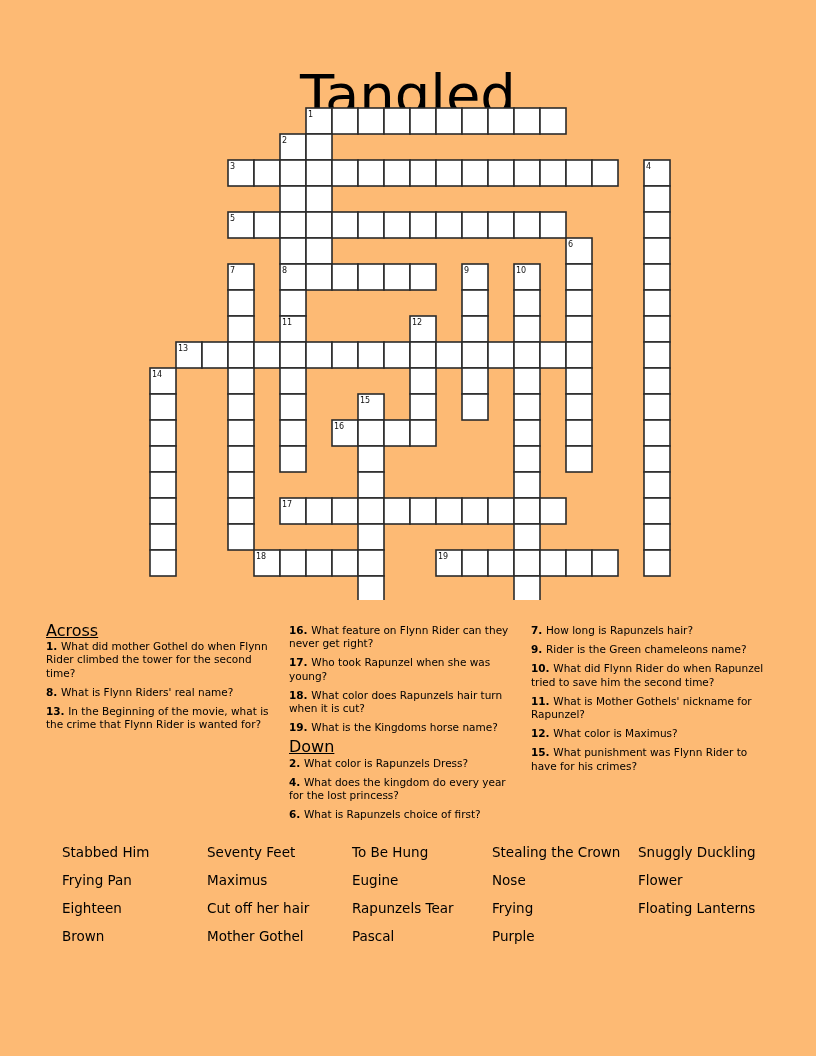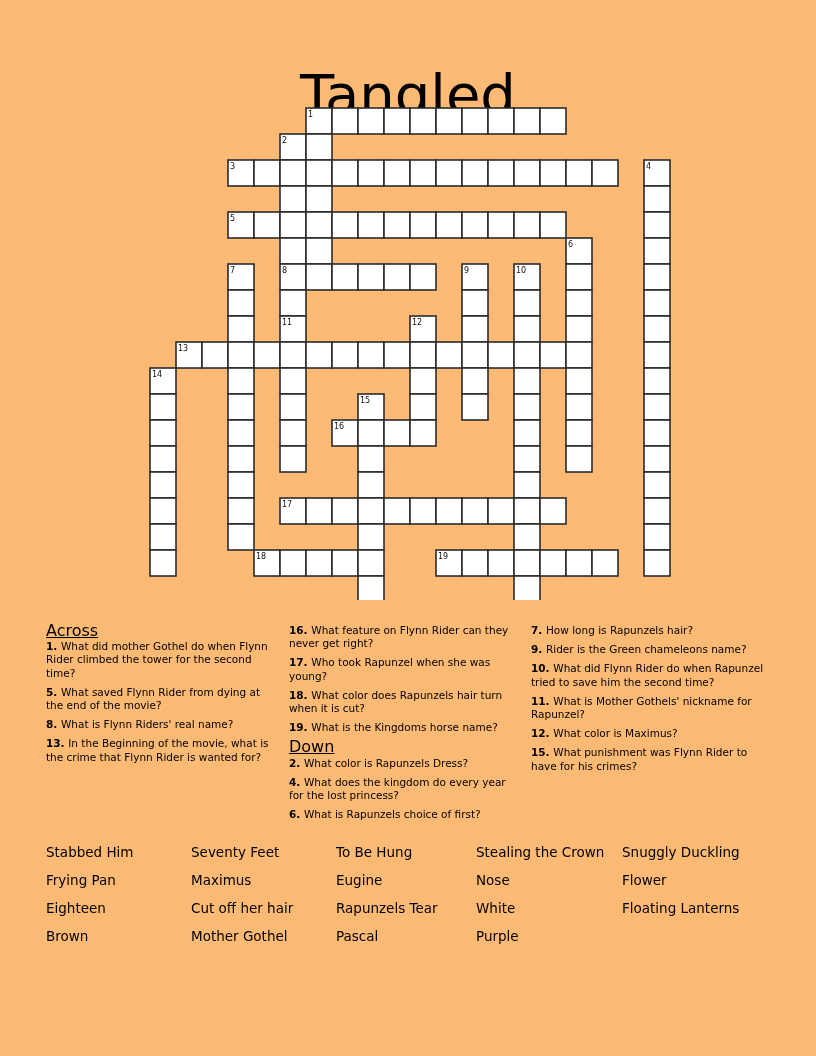--- a/index.html
+++ b/index.html
@@ -107,20 +107,21 @@
   #word-bank-grid {
     display: grid;
     grid-template-columns: 145px 145px 140px 146px 164px;
     row-gap: 12px;
     column-gap: 0px;
     font-size: 13.5px;
     line-height: 16px;
   }
   .wb-item {
     white-space: nowrap;
+    margin-left: 16px;
   }
   .wb-empty { visibility: hidden; }
 </style>
 </head>
 <body>
 
 <div id="page">
 
   <h1 id="puzzle-title">Tangled</h1>
 
@@ -315,21 +316,20 @@
         </g>
     </svg>
   </div>
 
   <div id="clues">
 
     <div class="clue-col" id="clue-col-1">
       <span class="clue-heading">Across</span>
       <div id="col1-list">
           <span class="clue"><span class="cnum">1. </span><span>What did mother Gothel do when Flynn Rider climbed the tower for the second time?</span></span>
-          <span class="clue"><span class="cnum">5. </span><span>What saved Flynn Rider from dying at the end of the movie?</span></span>
           <span class="clue"><span class="cnum">8. </span><span>What is Flynn Riders' real name?</span></span>
           <span class="clue"><span class="cnum">13. </span><span>In the Beginning of the movie, what is the crime that Flynn Rider is wanted for?</span></span>
         </div>
     </div>
 
     <div class="clue-col" id="clue-col-2">
       <div id="col2-list-a">
           <span class="clue"><span class="cnum">16. </span><span>What feature on Flynn Rider can they never get right?</span></span>
           <span class="clue"><span class="cnum">17. </span><span>Who took Rapunzel when she was young?</span></span>
           <span class="clue"><span class="cnum">18. </span><span>What color does Rapunzels hair turn when it is cut?</span></span>
@@ -364,21 +364,21 @@
         <span class="wb-item">Stealing the Crown</span>
         <span class="wb-item">Snuggly Duckling</span>
         <span class="wb-item">Frying Pan</span>
         <span class="wb-item">Maximus</span>
         <span class="wb-item">Eugine</span>
         <span class="wb-item">Nose</span>
         <span class="wb-item">Flower</span>
         <span class="wb-item">Eighteen</span>
         <span class="wb-item">Cut off her hair</span>
         <span class="wb-item">Rapunzels Tear</span>
-        <span class="wb-item">White</span>
+        <span class="wb-item">Frying</span>
         <span class="wb-item">Floating Lanterns</span>
         <span class="wb-item">Brown</span>
         <span class="wb-item">Mother Gothel</span>
         <span class="wb-item">Pascal</span>
         <span class="wb-item">Purple</span>
         <span class="wb-item wb-empty"></span>
       </div>
   </div>
 
 </div>

